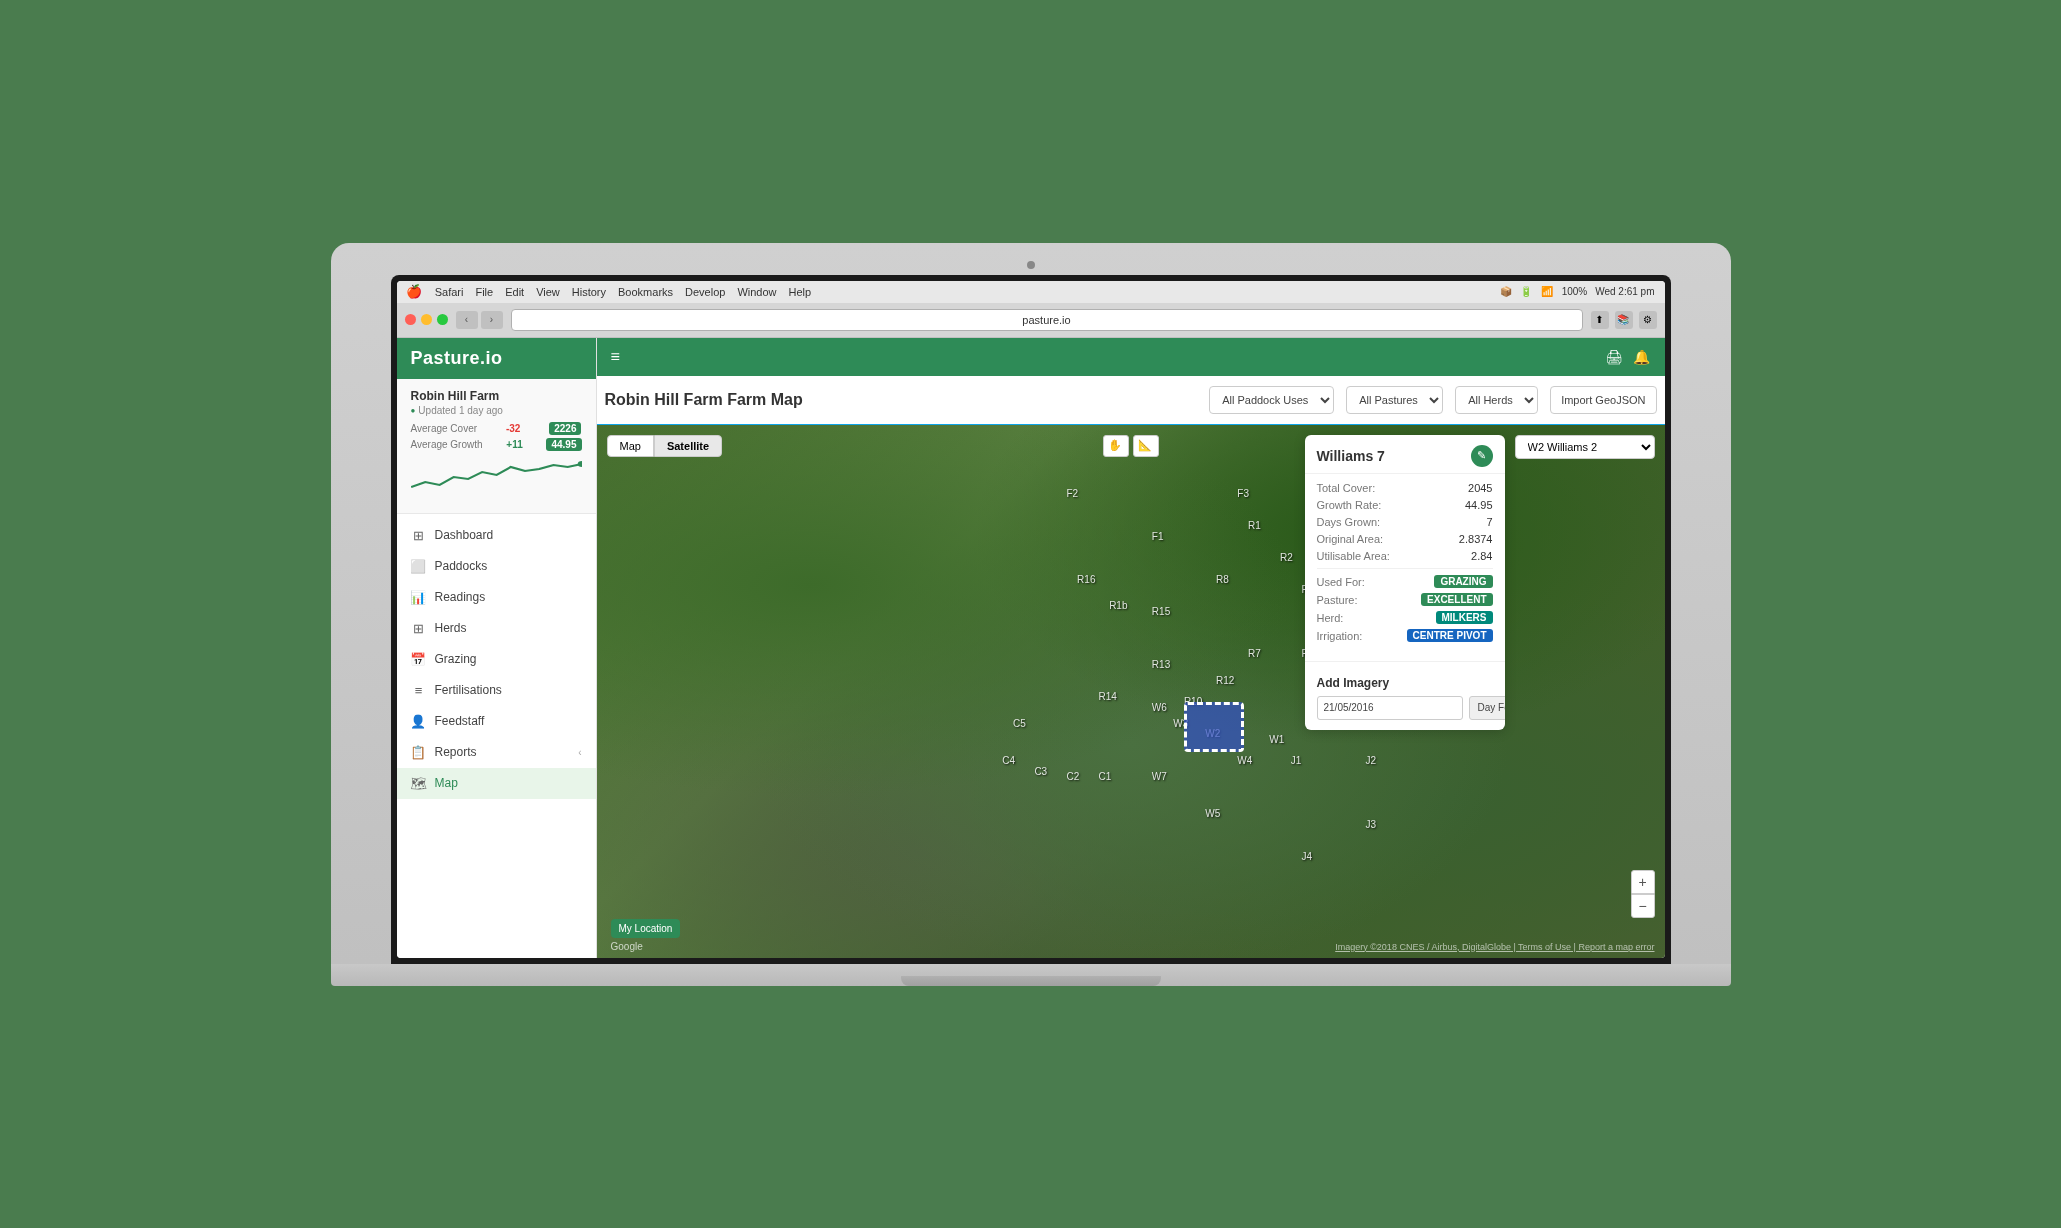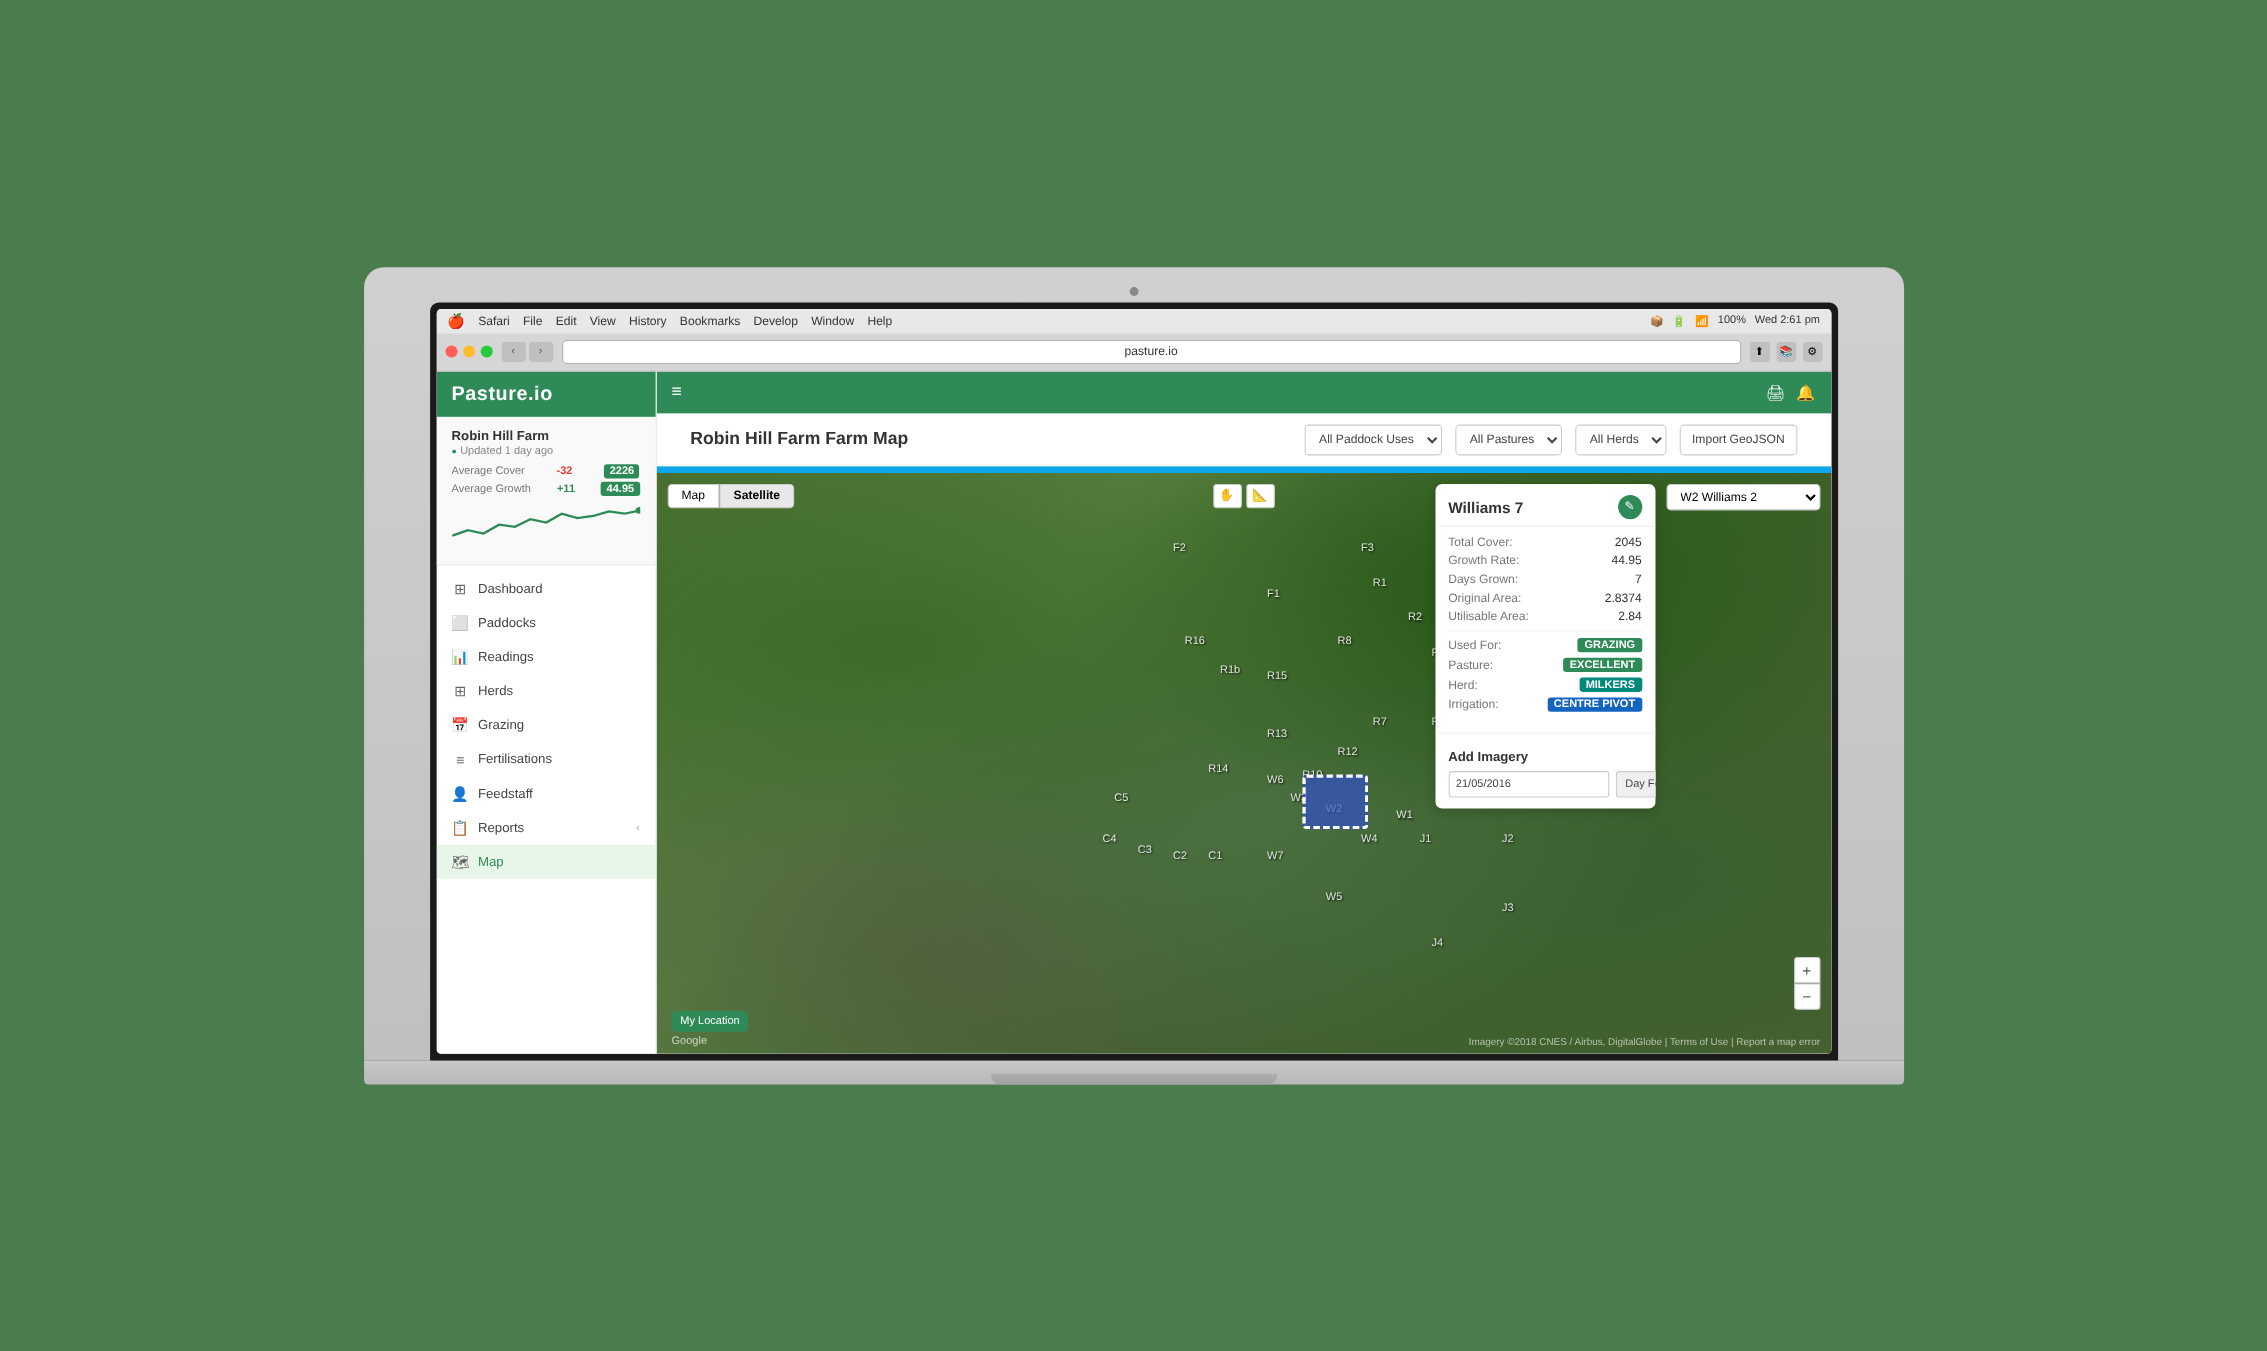--- a/index.html
+++ b/index.html
@@ -218,22 +218,22 @@
 
     
     .main-content {
       flex: 1;
       display: flex;
       flex-direction: column;
       overflow: hidden;
     }
     .page-header {
       background: #fff;
-      padding: 10px 31px;
-      border-bottom: 6px solid #0ea5e9;
+      padding: 10px 8px;
+      border-bottom: 1px solid #0ea5e9;
       display: flex;
       align-items: center;
       justify-content: space-between;
     }
     .page-title { font-size: 16px; font-weight: 600; color: #333; }
     .header-controls { display: flex; gap: 12px; align-items: center; }
     .select-control {
       border: 1px solid #ccc;
       border-radius: 4px;
       padding: 4px 8px;
@@ -356,20 +356,21 @@
       color: rgba(255,255,255,0.7);
       z-index: 10;
     }
     .map-attribution {
       position: absolute;
       bottom: 6px;
       right: 10px;
       font-size: 9px;
       color: rgba(255,255,255,0.6);
       z-index: 10;
+      text-decoration: underline;
     }
 
     
     .paddock-label {
       position: absolute;
       color: rgba(255,255,255,0.85);
       font-size: 10px;
       font-weight: 500;
       pointer-events: none;
       z-index: 5;

